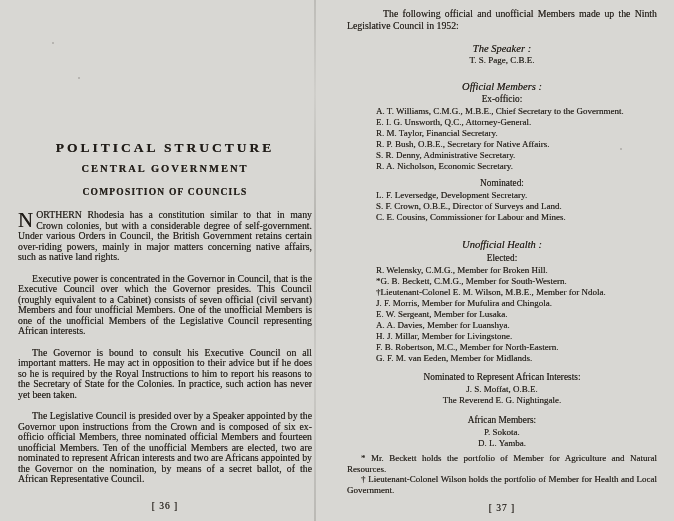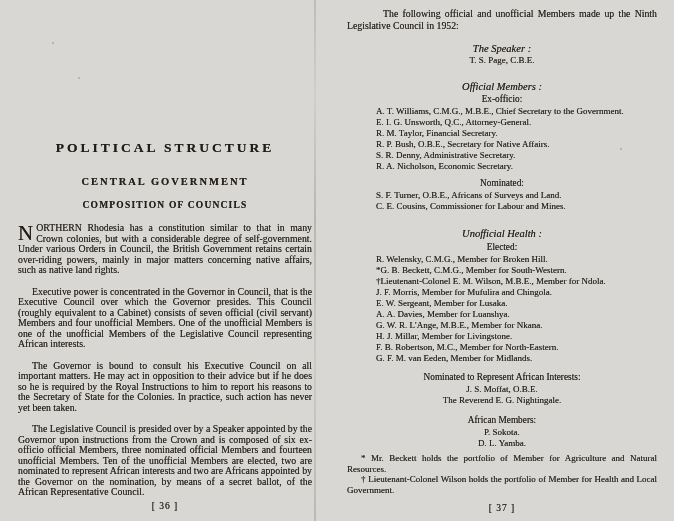--- a/index.html
+++ b/index.html
@@ -24,21 +24,21 @@
   .speck { position:absolute; border-radius:50%; background:rgba(120,116,110,.45); }
 
   
   .left-inner { position:absolute; left:18px; top:0; width:294px; }
   .book-title {
     margin-top:140px; text-align:center;
     font-size:13.5px; font-weight:bold; letter-spacing:3px;
     color:#201c18; white-space:nowrap;
   }
   .h2 {
-    margin-top:20px; text-align:center;
+    margin-top:7px; text-align:center;
     font-size:10.5px; font-weight:bold; letter-spacing:2px;
     color:#25211c; white-space:nowrap;
   }
   .h3 {
     margin-top:13px; text-align:center;
     font-size:9.5px; font-weight:bold; letter-spacing:1.2px;
     color:#25211c; white-space:nowrap;
   }
   .para {
     margin:11px 0 0; font-size:9.8px; line-height:10.5px;
@@ -131,35 +131,35 @@
           <div class="entry">A. T. Williams, C.M.G., M.B.E., Chief Secretary to the Government.</div>
           <div class="entry">E. I. G. Unsworth, Q.C., Attorney-General.</div>
           <div class="entry">R. M. Taylor, Financial Secretary.</div>
           <div class="entry">R. P. Bush, O.B.E., Secretary for Native Affairs.</div>
           <div class="entry">S. R. Denny, Administrative Secretary.</div>
           <div class="entry">R. A. Nicholson, Economic Secretary.</div>
         </div>
 
       <div class="sub-heading mt-nominated">Nominated:</div>
       <div class="entry-list left">
-          <div class="entry">S. F. Turner, O.B.E., Africans of Surveys and Land.</div>
+          <div class="entry">L. F. Leversedge, Development Secretary.</div>
+          <div class="entry">S. F. Crown, O.B.E., Director of Surveys and Land.</div>
           <div class="entry">C. E. Cousins, Commissioner for Labour and Mines.</div>
         </div>
 
       <div class="sec-heading mt-unofficial">Unofficial Health :</div>
 
       <div class="sub-heading mt-elected">Elected:</div>
       <div class="entry-list left">
           <div class="entry">R. Welensky, C.M.G., Member for Broken Hill.</div>
           <div class="entry">*G. B. Beckett, C.M.G., Member for South-Western.</div>
           <div class="entry">†Lieutenant-Colonel E. M. Wilson, M.B.E., Member for Ndola.</div>
           <div class="entry">J. F. Morris, Member for Mufulira and Chingola.</div>
           <div class="entry">E. W. Sergeant, Member for Lusaka.</div>
           <div class="entry">A. A. Davies, Member for Luanshya.</div>
-          <div class="entry">G. W. R. L'Ange, M.B.E., Member for Nkana.</div>
           <div class="entry">H. J. Millar, Member for Livingstone.</div>
           <div class="entry">F. B. Robertson, M.C., Member for North-Eastern.</div>
           <div class="entry">G. F. M. van Eeden, Member for Midlands.</div>
         </div>
 
       <div class="sub-heading mt-nomafr">Nominated to Represent African Interests:</div>
       <div class="entry-list center">
           <div class="entry">J. S. Moffat, O.B.E.</div>
           <div class="entry">The Reverend E. G. Nightingale.</div>
         </div>

